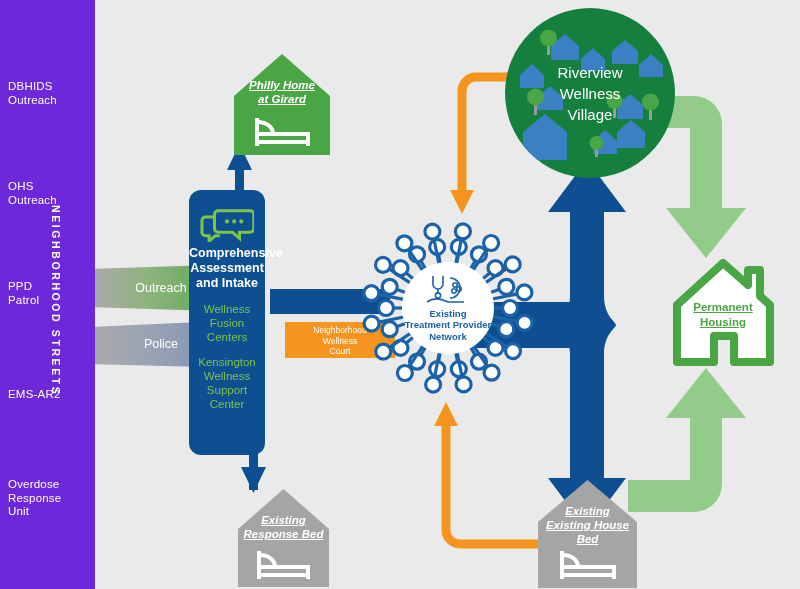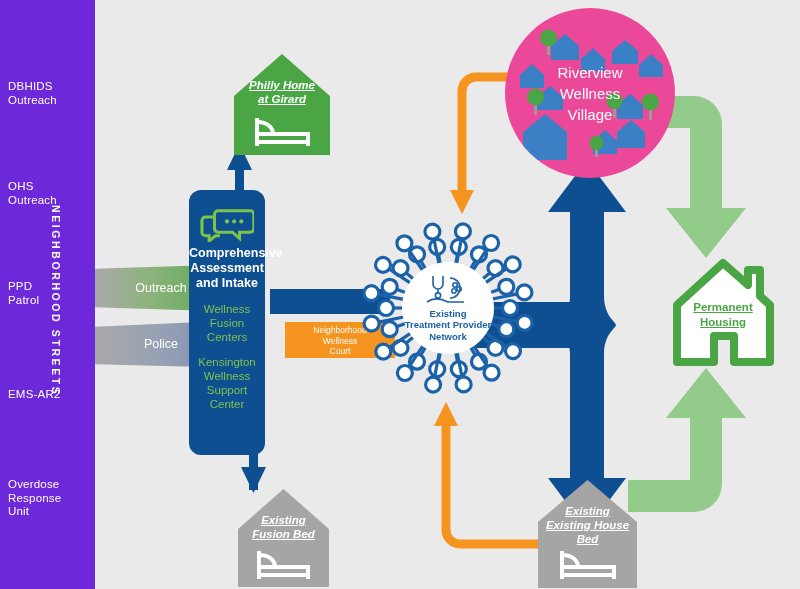--- a/index.html
+++ b/index.html
@@ -57,21 +57,21 @@
   #shelter-bed{left:236px;top:487px;width:95px;height:102px;z-index:4;}
   #shelter-bed .house-text{top:26px;color:#fff;font-size:11.5px;line-height:14px;}
 
   #recovery-bed{left:535px;top:478px;width:105px;height:111px;z-index:6;}
   #recovery-bed .house-text{top:26px;color:#fff;font-size:11.5px;line-height:14px;}
 
   #perm-house{left:672px;top:258px;width:102px;height:110px;z-index:6;}
   #perm-house .house-text{top:42px;color:#4aa544;font-size:11.5px;line-height:14.5px;font-style:normal;}
 
   
-  #riverview{left:505px;top:8px;width:170px;height:170px;border-radius:50%;background:#ec4899;z-index:5;}
+  #riverview{left:505px;top:8px;width:170px;height:170px;border-radius:50%;background:#15803d;z-index:5;}
   #riverview-label{position:absolute;left:0;top:54px;width:100%;text-align:center;color:#fff;
      font-size:15px;line-height:21px;z-index:3;}
 
   
   #arrows{position:absolute;left:0;top:0;width:800px;height:589px;}
 </style>
 </head>
 <body>
 
 <div id="stage">
@@ -239,21 +239,21 @@
       <path d="M 47.5 2 L 93 42 L 93 100 L 2 100 L 2 42 Z" fill="#a5a5a5"></path>
       <g fill="none" stroke="#ffffff" stroke-width="4">
         <path d="M 23 64 L 23 92"></path>
         <path d="M 23 68 C 34 68 39 74 39 80"></path>
         <path d="M 23 80 L 72 80 L 72 92"></path>
         <path d="M 23 88 L 72 88"></path>
       </g>
     </svg>
     <div class="house-text">
       <div>Existing</div>
-      <div>Fusion Bed</div>
+      <div>Response Bed</div>
     </div>
   </div>
 
   <div class="abs" id="network">
     <svg width="180" height="180" viewBox="0 0 180 180">
       <g id="spokes" stroke="#1b62a8" stroke-width="3.2" fill="#ffffff">
           <line x1="134.0" y1="90.0" x2="152.0" y2="90.0" stroke="#1b62a8" stroke-width="3.2"></line>
           <circle cx="152.0" cy="90.0" r="7.5" fill="#ffffff" stroke="#1b62a8" stroke-width="3.2"></circle>
           <line x1="131.3" y1="105.0" x2="148.3" y2="111.2" stroke="#1b62a8" stroke-width="3.2"></line>
           <circle cx="148.3" cy="111.2" r="7.5" fill="#ffffff" stroke="#1b62a8" stroke-width="3.2"></circle>

